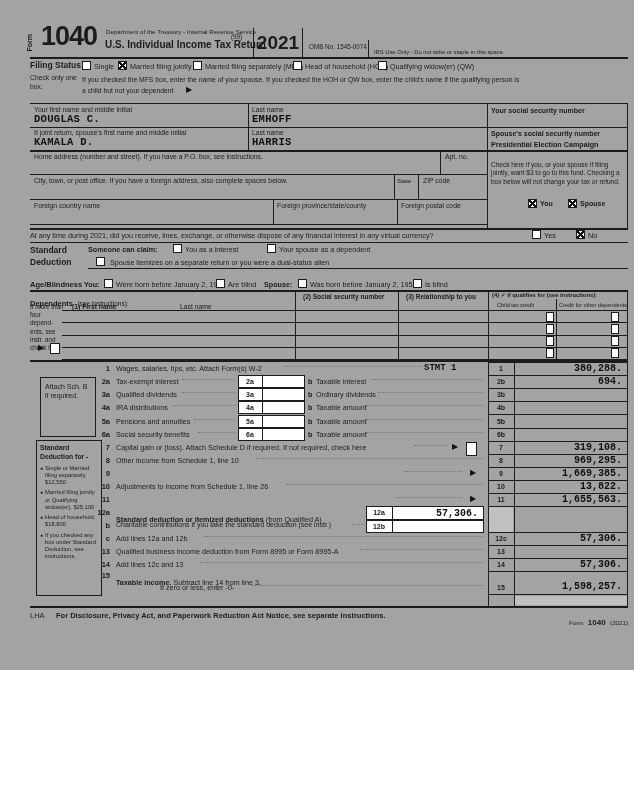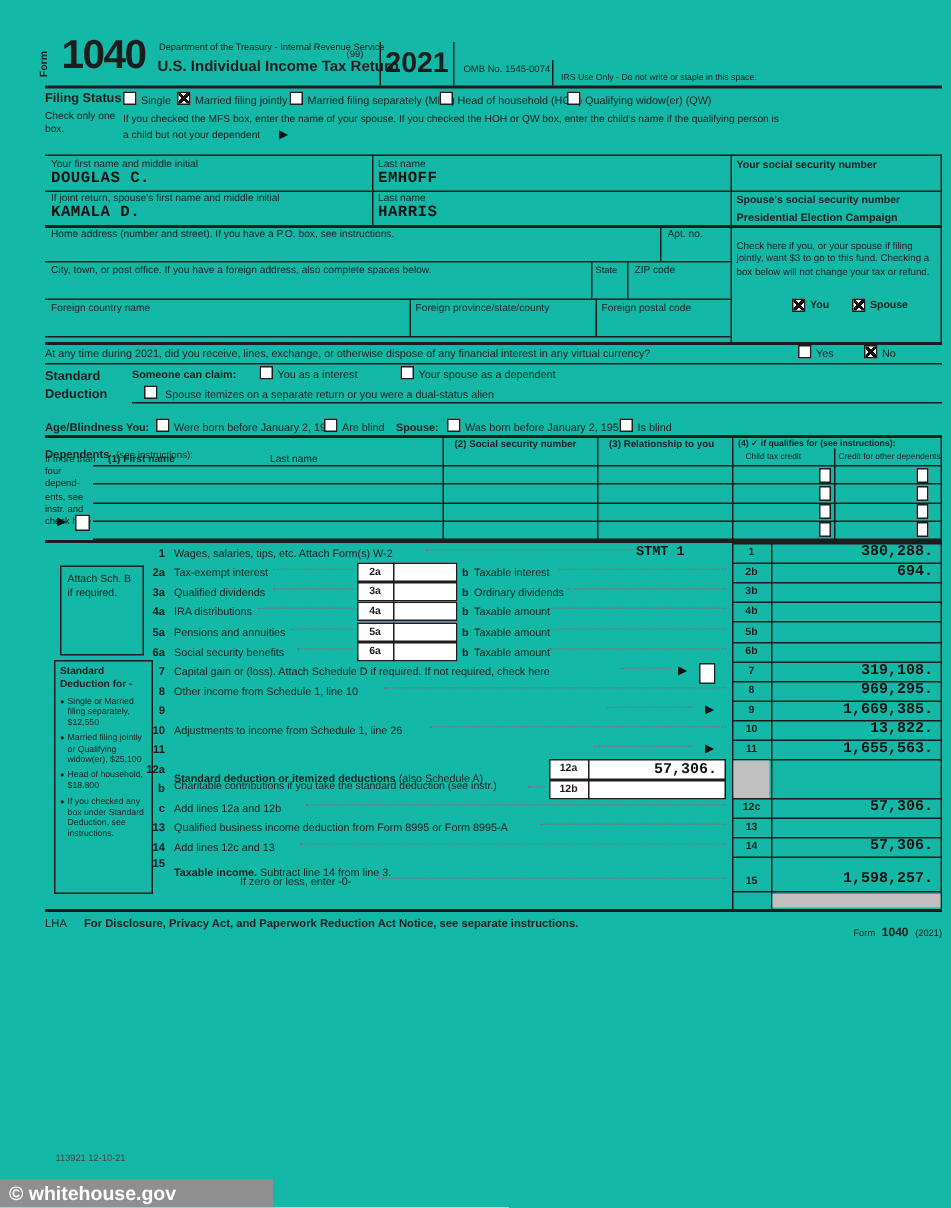--- a/index.html
+++ b/index.html
@@ -1,16 +1,16 @@
 <!DOCTYPE html>
 <html><head>
 <meta charset="utf-8">
 <style>
   html,body{margin:0;padding:0;background:#fff;}
-  #page{position:relative;width:634px;height:805px;background:#14b8a6;overflow:hidden;
+  #page{position:relative;width:634px;height:670px;background:#a3a3a3;overflow:hidden;
         font-family:"Liberation Sans",sans-serif;color:#1c1c1c;}
   .ab{position:absolute;}
   .t{font-family:"Liberation Sans",sans-serif;font-size:6.8px;color:#1c1c1c;white-space:nowrap;}
   .b{font-weight:bold;}
   .t55{font-size:5.6px;}.t6{font-size:6.2px;}.t75{font-size:7.5px;}.t85{font-size:8.5px;}
   .wrap{white-space:normal;line-height:1.3;}
   .mono{font-family:"Liberation Mono","DejaVu Sans Mono",monospace;font-weight:bold;font-size:10.5px;
         color:#111;letter-spacing:.3px;white-space:nowrap;}
   .amt{font-family:"Liberation Mono","DejaVu Sans Mono",monospace;font-weight:bold;font-size:10px;
        color:#111;text-align:right;white-space:nowrap;}
@@ -307,21 +307,21 @@
   <div class="ab amt" style="left:516px;top:481px;width:106px;">13,822.</div>
 
   <div class="ab num" style="left:88px;top:495px;">11</div>
   <div class="ab dots" style="left:396px;top:489px;width:66px;"></div>
   <div class="ab arrow" style="left:470px;top:495px;">▶</div>
   <div class="ab nbx" style="left:490px;top:496px;width:22px;">11</div>
   <div class="ab amt" style="left:516px;top:494px;width:106px;">1,655,563.</div>
 
   <div class="ab num" style="left:88px;top:508px;">12a</div>
   <div class="ab" style="left:116px;top:508px;white-space:nowrap;">
-    <span class="t b" style="font-size:7.2px;">Standard deduction or itemized deductions</span><span class="t" style="font-size:7.2px;"> (also Schedule A)</span>
+    <span class="t b" style="font-size:7.2px;">Standard deduction or itemized deductions</span><span class="t" style="font-size:7.2px;"> (from Qualified A)</span>
   </div>
   <div class="ab cell" style="left:366px;top:506px;width:118px;height:14px;"></div>
   <div class="ab nbx" style="left:366px;top:509px;width:26px;">12a</div>
   <div class="ab vl" style="left:392px;top:506px;height:14px;"></div>
   <div class="ab amt" style="left:394px;top:508px;width:84px;">57,306.</div>
 
   <div class="ab num" style="left:88px;top:521px;">b</div>
   <div class="ab t" style="left:116px;top:521px;font-size:7px;">Charitable contributions if you take the standard deduction (see instr.)</div>
   <div class="ab dots" style="left:352px;top:516px;width:12px;"></div>
   <div class="ab cell" style="left:366px;top:520px;width:118px;height:13px;"></div>

